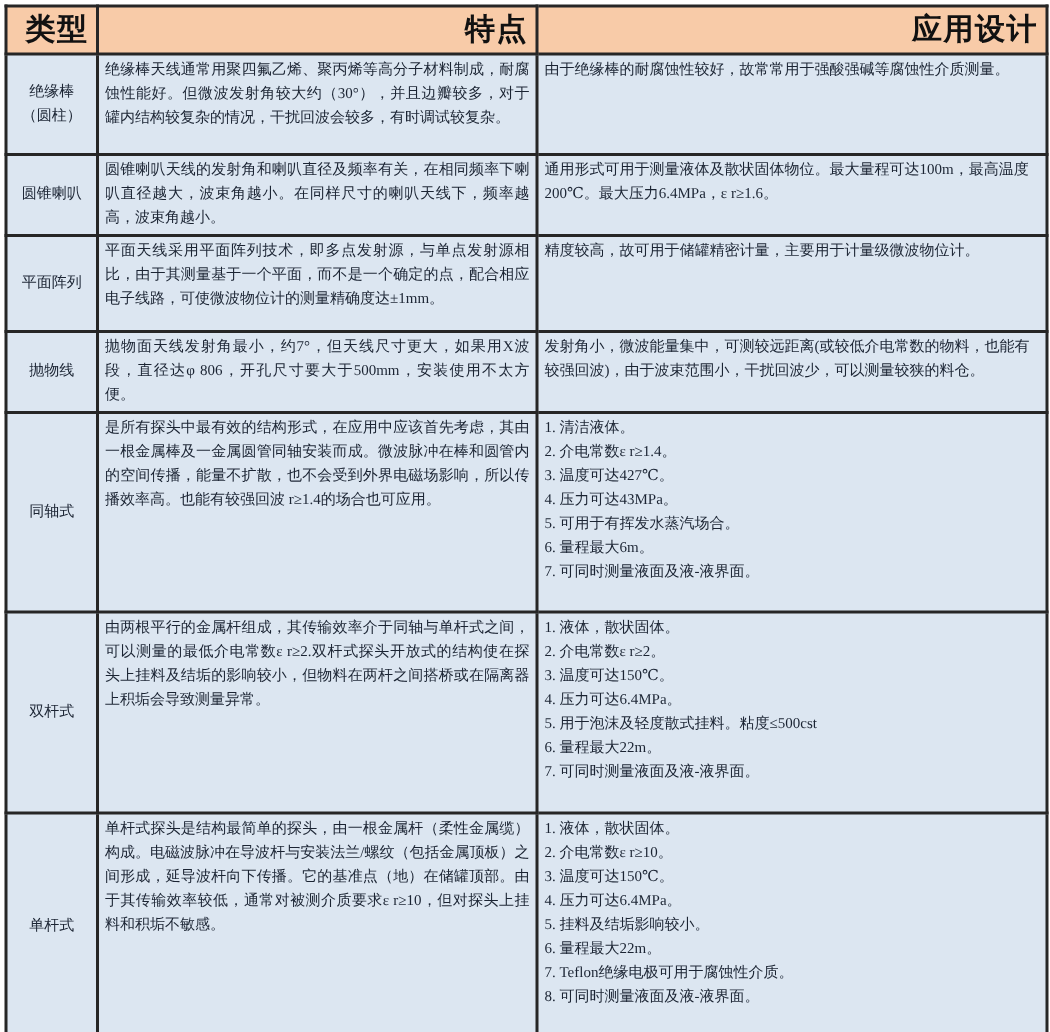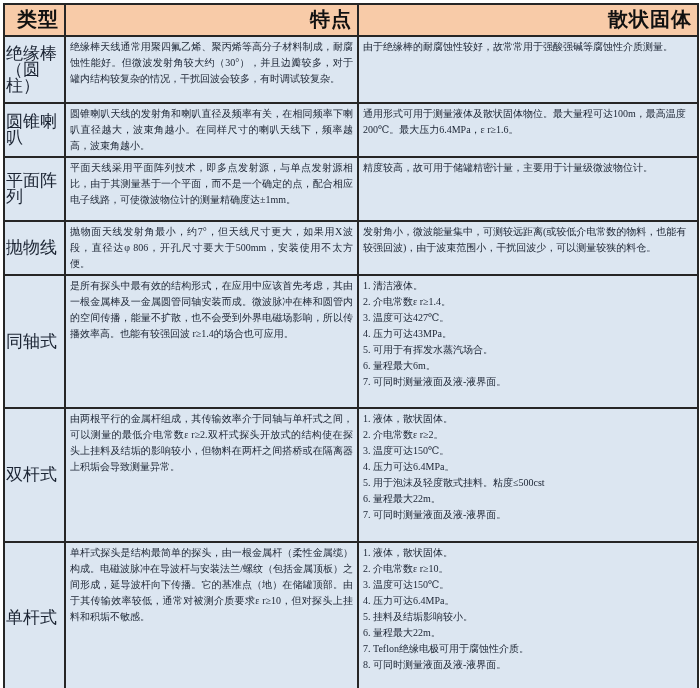--- a/index.html
+++ b/index.html
@@ -41,24 +41,24 @@
     letter-spacing:1px;
   }
   td{
     background:var(--cell-bg);
     font-size:10px;
     line-height:16px;
     vertical-align:top;
     padding:2px 4px;
   }
   td.type-cell{
-    text-align:left;
+    text-align:center;
     vertical-align:middle;
     white-space:pre-line;
-    font-size:17px;
+    font-size:10px;
     padding:2px 1px;
   }
   td.feat-cell{
     text-align:justify;
     text-justify:inter-ideograph;
   }
   td.app-cell{
     white-space:pre-line;
   }
   
@@ -77,21 +77,21 @@
   <table class="doc-table">
     <colgroup>
       <col class="c-type">
       <col class="c-feat">
       <col class="c-app">
     </colgroup>
     <thead>
       <tr>
         <th>类型</th>
         <th>特点</th>
-        <th>散状固体</th>
+        <th>应用设计</th>
       </tr>
     </thead>
     <tbody>
   <tr>
     <td class="type-cell">绝缘棒
 （圆柱）</td>
     <td class="feat-cell">绝缘棒天线通常用聚四氟乙烯、聚丙烯等高分子材料制成，耐腐蚀性能好。但微波发射角较大约（30°），并且边瓣较多，对于罐内结构较复杂的情况，干扰回波会较多，有时调试较复杂。</td>
     <td class="app-cell">由于绝缘棒的耐腐蚀性较好，故常常用于强酸强碱等腐蚀性介质测量。</td>
   </tr>
 

